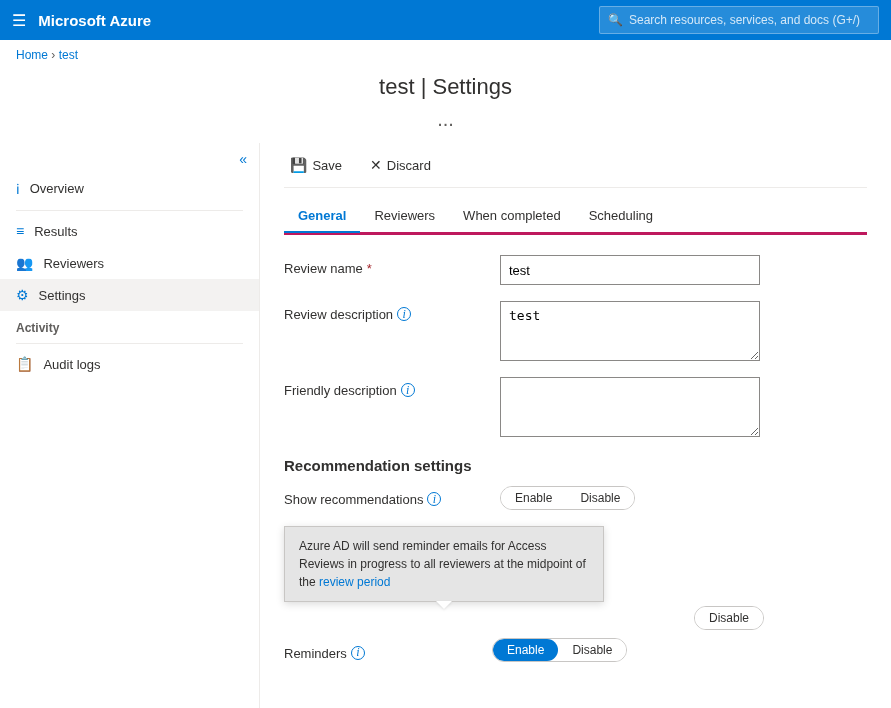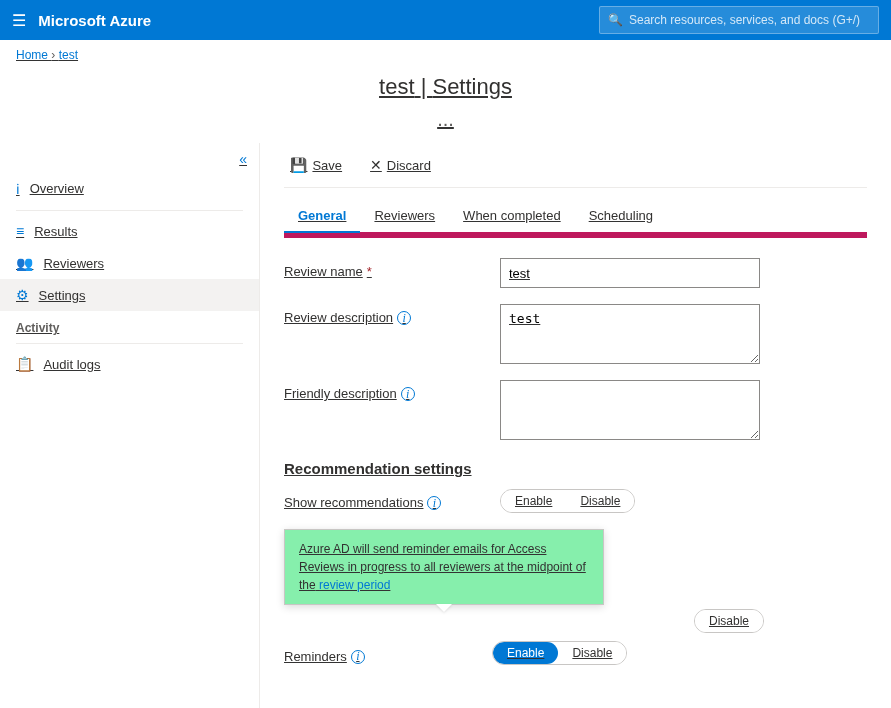--- a/index.html
+++ b/index.html
@@ -32,21 +32,20 @@
       font-size: 12px;
     }
     .top-nav .search-bar::placeholder { color: rgba(255,255,255,0.7); }
 
     
     .main-wrapper {
       background: white;
       min-height: calc(708px - 40px);
       display: flex;
       flex-direction: column;
-      text-decoration: underline;
     }
 
     
     .breadcrumb {
       padding: 8px 16px;
       font-size: 12px;
       color: #0078d4;
     }
     .breadcrumb span { color: #605e5c; }
 
@@ -135,21 +134,21 @@
       font-size: 13px;
       padding: 4px 6px;
     }
     .toolbar-btn .btn-icon { font-size: 14px; color: #323130; }
 
     
     .tabs {
       display: flex;
       gap: 0;
       margin-bottom: 20px;
-      border-bottom: 6px solid #be185d;
+      border-bottom: 3px solid #be185d;
     }
     .tab {
       padding: 8px 14px;
       cursor: pointer;
       font-size: 13px;
       color: #323130;
       border-bottom: 2px solid transparent;
       margin-bottom: -1px;
     }
     .tab.active {
@@ -166,21 +165,21 @@
       margin-bottom: 16px;
       gap: 16px;
     }
     .form-label {
       width: 200px;
       min-width: 200px;
       padding-top: 6px;
       font-size: 13px;
       color: #323130;
       display: flex;
-      align-items: flex-end;
+      align-items: flex-start;
       gap: 4px;
     }
     .form-label .required { color: #a4262c; }
     .form-label .info-icon {
       color: #0078d4;
       font-size: 12px;
       cursor: help;
       border: 1px solid #0078d4;
       border-radius: 50%;
       width: 14px;
@@ -237,21 +236,21 @@
     }
     .toggle-btn.active {
       background: #0078d4;
       color: white;
       border-radius: 12px;
     }
 
     
     .tooltip-popup {
       position: relative;
-      background: #86efac;
+      background: #e5e5e5;
       border: 1px solid #c8c6c4;
       box-shadow: 0 2px 8px rgba(0,0,0,0.15);
       padding: 10px 14px;
       font-size: 12px;
       color: #323130;
       max-width: 320px;
       line-height: 1.5;
       margin: 8px 0 4px 0;
     }
     .tooltip-popup .tooltip-arrow {

